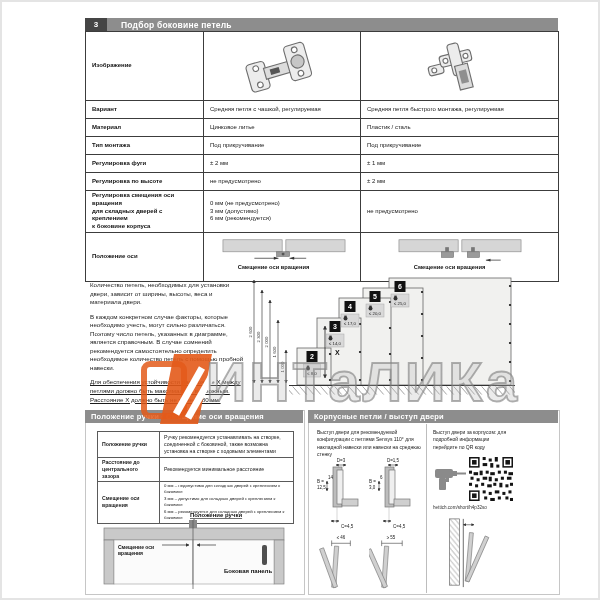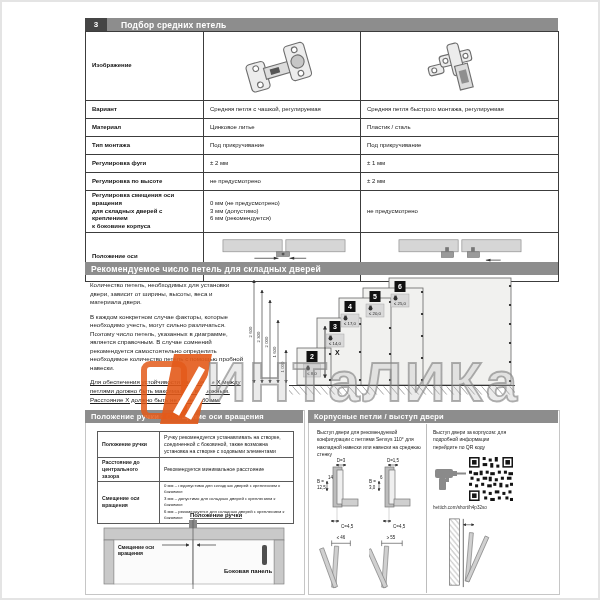--- a/index.html
+++ b/index.html
@@ -42,21 +42,21 @@
           color:rgba(190,190,190,0.30);-webkit-text-stroke:1.8px rgba(128,128,128,0.62);}
   svg text{font-family:"Liberation Sans",sans-serif;}
 </style>
 </head>
 <body>
 
 <div class="page">
 
   <div class="hdr" style="left:85px;top:18px;width:473px;">
     <span class="num">3</span>
-    <span class="ttl">Подбор средних петель</span>
+    <span class="ttl">Подбор боковине петель</span>
   </div>
 
   <table class="t1">
     <colgroup>
         <col style="width:118px">
         <col style="width:157px">
         <col style="width:198px">
       </colgroup>
     <tbody>
         <tr class="rimg">
@@ -150,23 +150,20 @@
           <rect x="92" y="14" width="4" height="5" fill="#777"></rect>
           <line x1="108" y1="28" x2="124" y2="28" stroke="#333" stroke-width="0.8"></line>
           <polygon points="108,28 113,26.4 113,29.6" fill="#333"></polygon>
           <text x="30" y="38" font-size="6.2" font-weight="bold" fill="#111">Смещение оси вращения</text>
         </svg>
       </td>
     </tr>
   </tbody>
     </table>
 
-  <div class="hdr noNum" style="left:85px;top:262px;width:473px;">
-    <span class="ttl">Рекомендуемое число петель для складных дверей</span>
-  </div>
 
   <div class="s2text">
     <p>Количество петель, необходимых для установки двери, зависит от ширины, высоты, веса и материала двери.</p>
     <p>В каждом конкретном случае факторы, которые необходимо учесть, могут сильно различаться. Поэтому число петель, указанных в диаграмме, является справочным. В случае сомнений рекомендуется самостоятельно определить необходимое количество петель с помощью пробной навески.</p>
     <p class="u">Для обеспечения устойчивости расстояние X между петлями должно быть максимально возможным. Расстояние X должно быть не менее 280 мм.</p>
   </div>
 
   <svg class="abs" style="left:245px;top:276px;" width="303" height="124" viewBox="0 0 303 124">
     <defs>
       <marker id="ah" viewBox="0 0 10 10" refX="9" refY="5" markerWidth="5" markerHeight="5" orient="auto-start-reverse">

